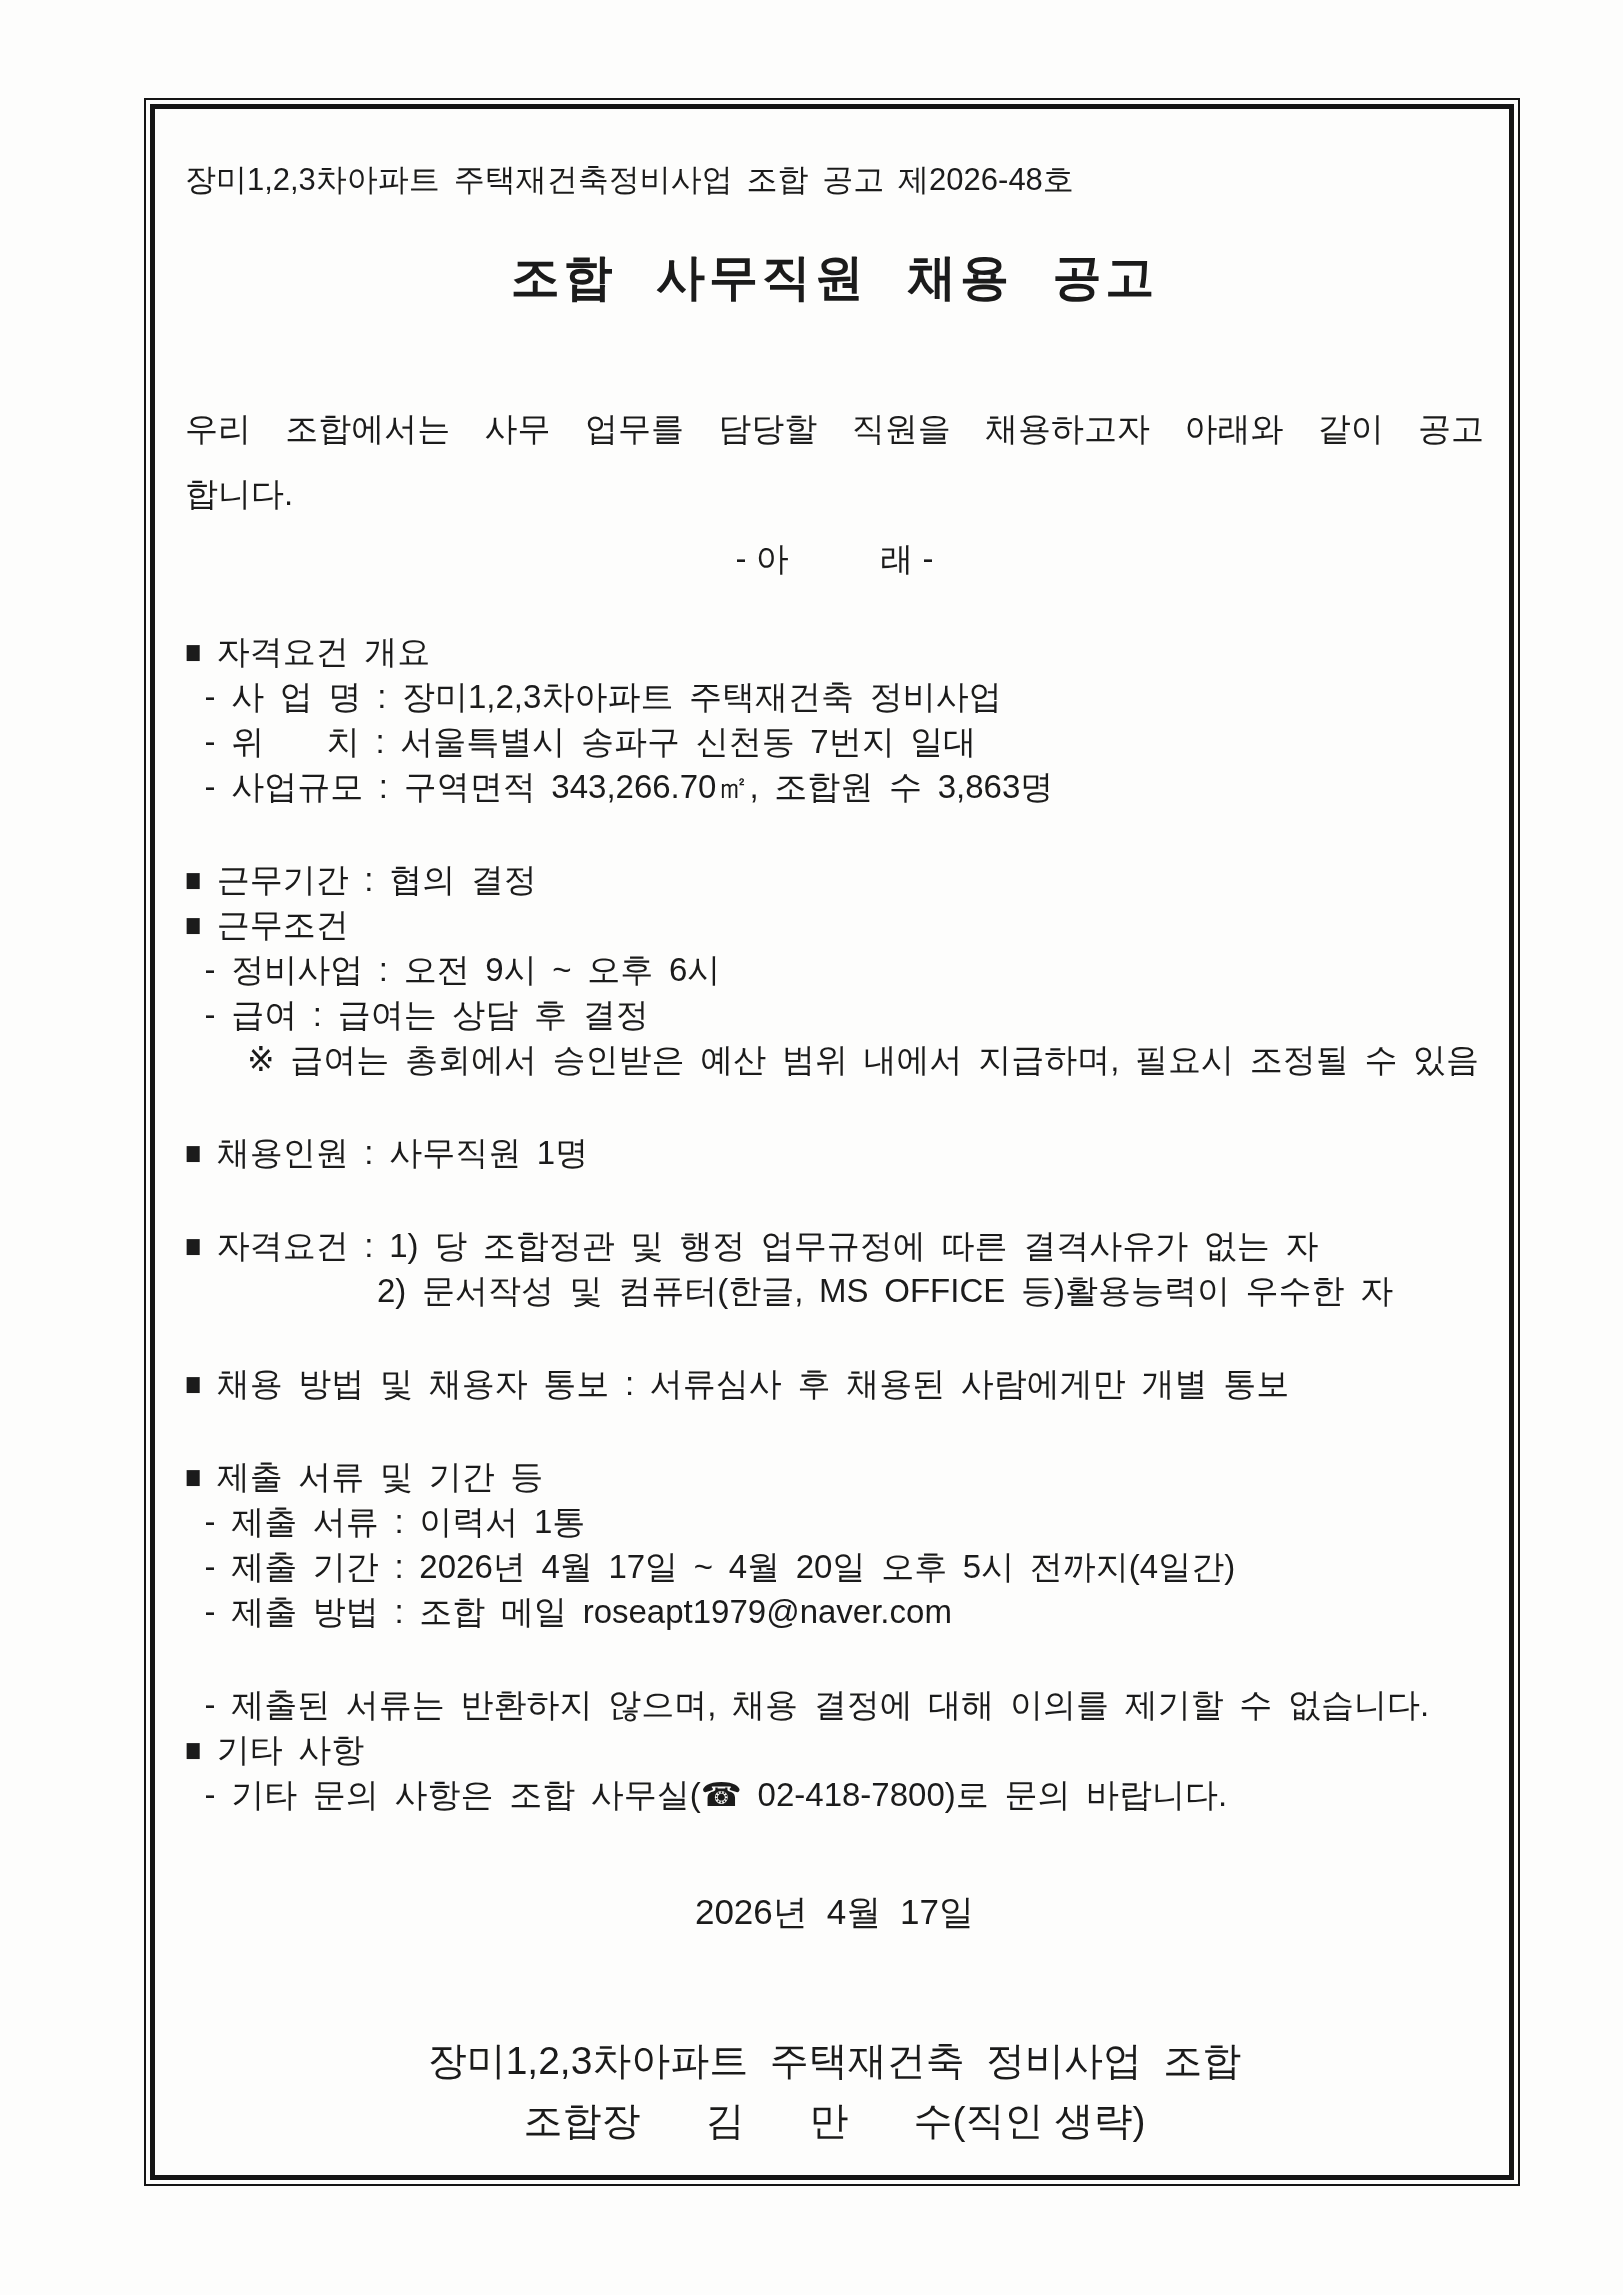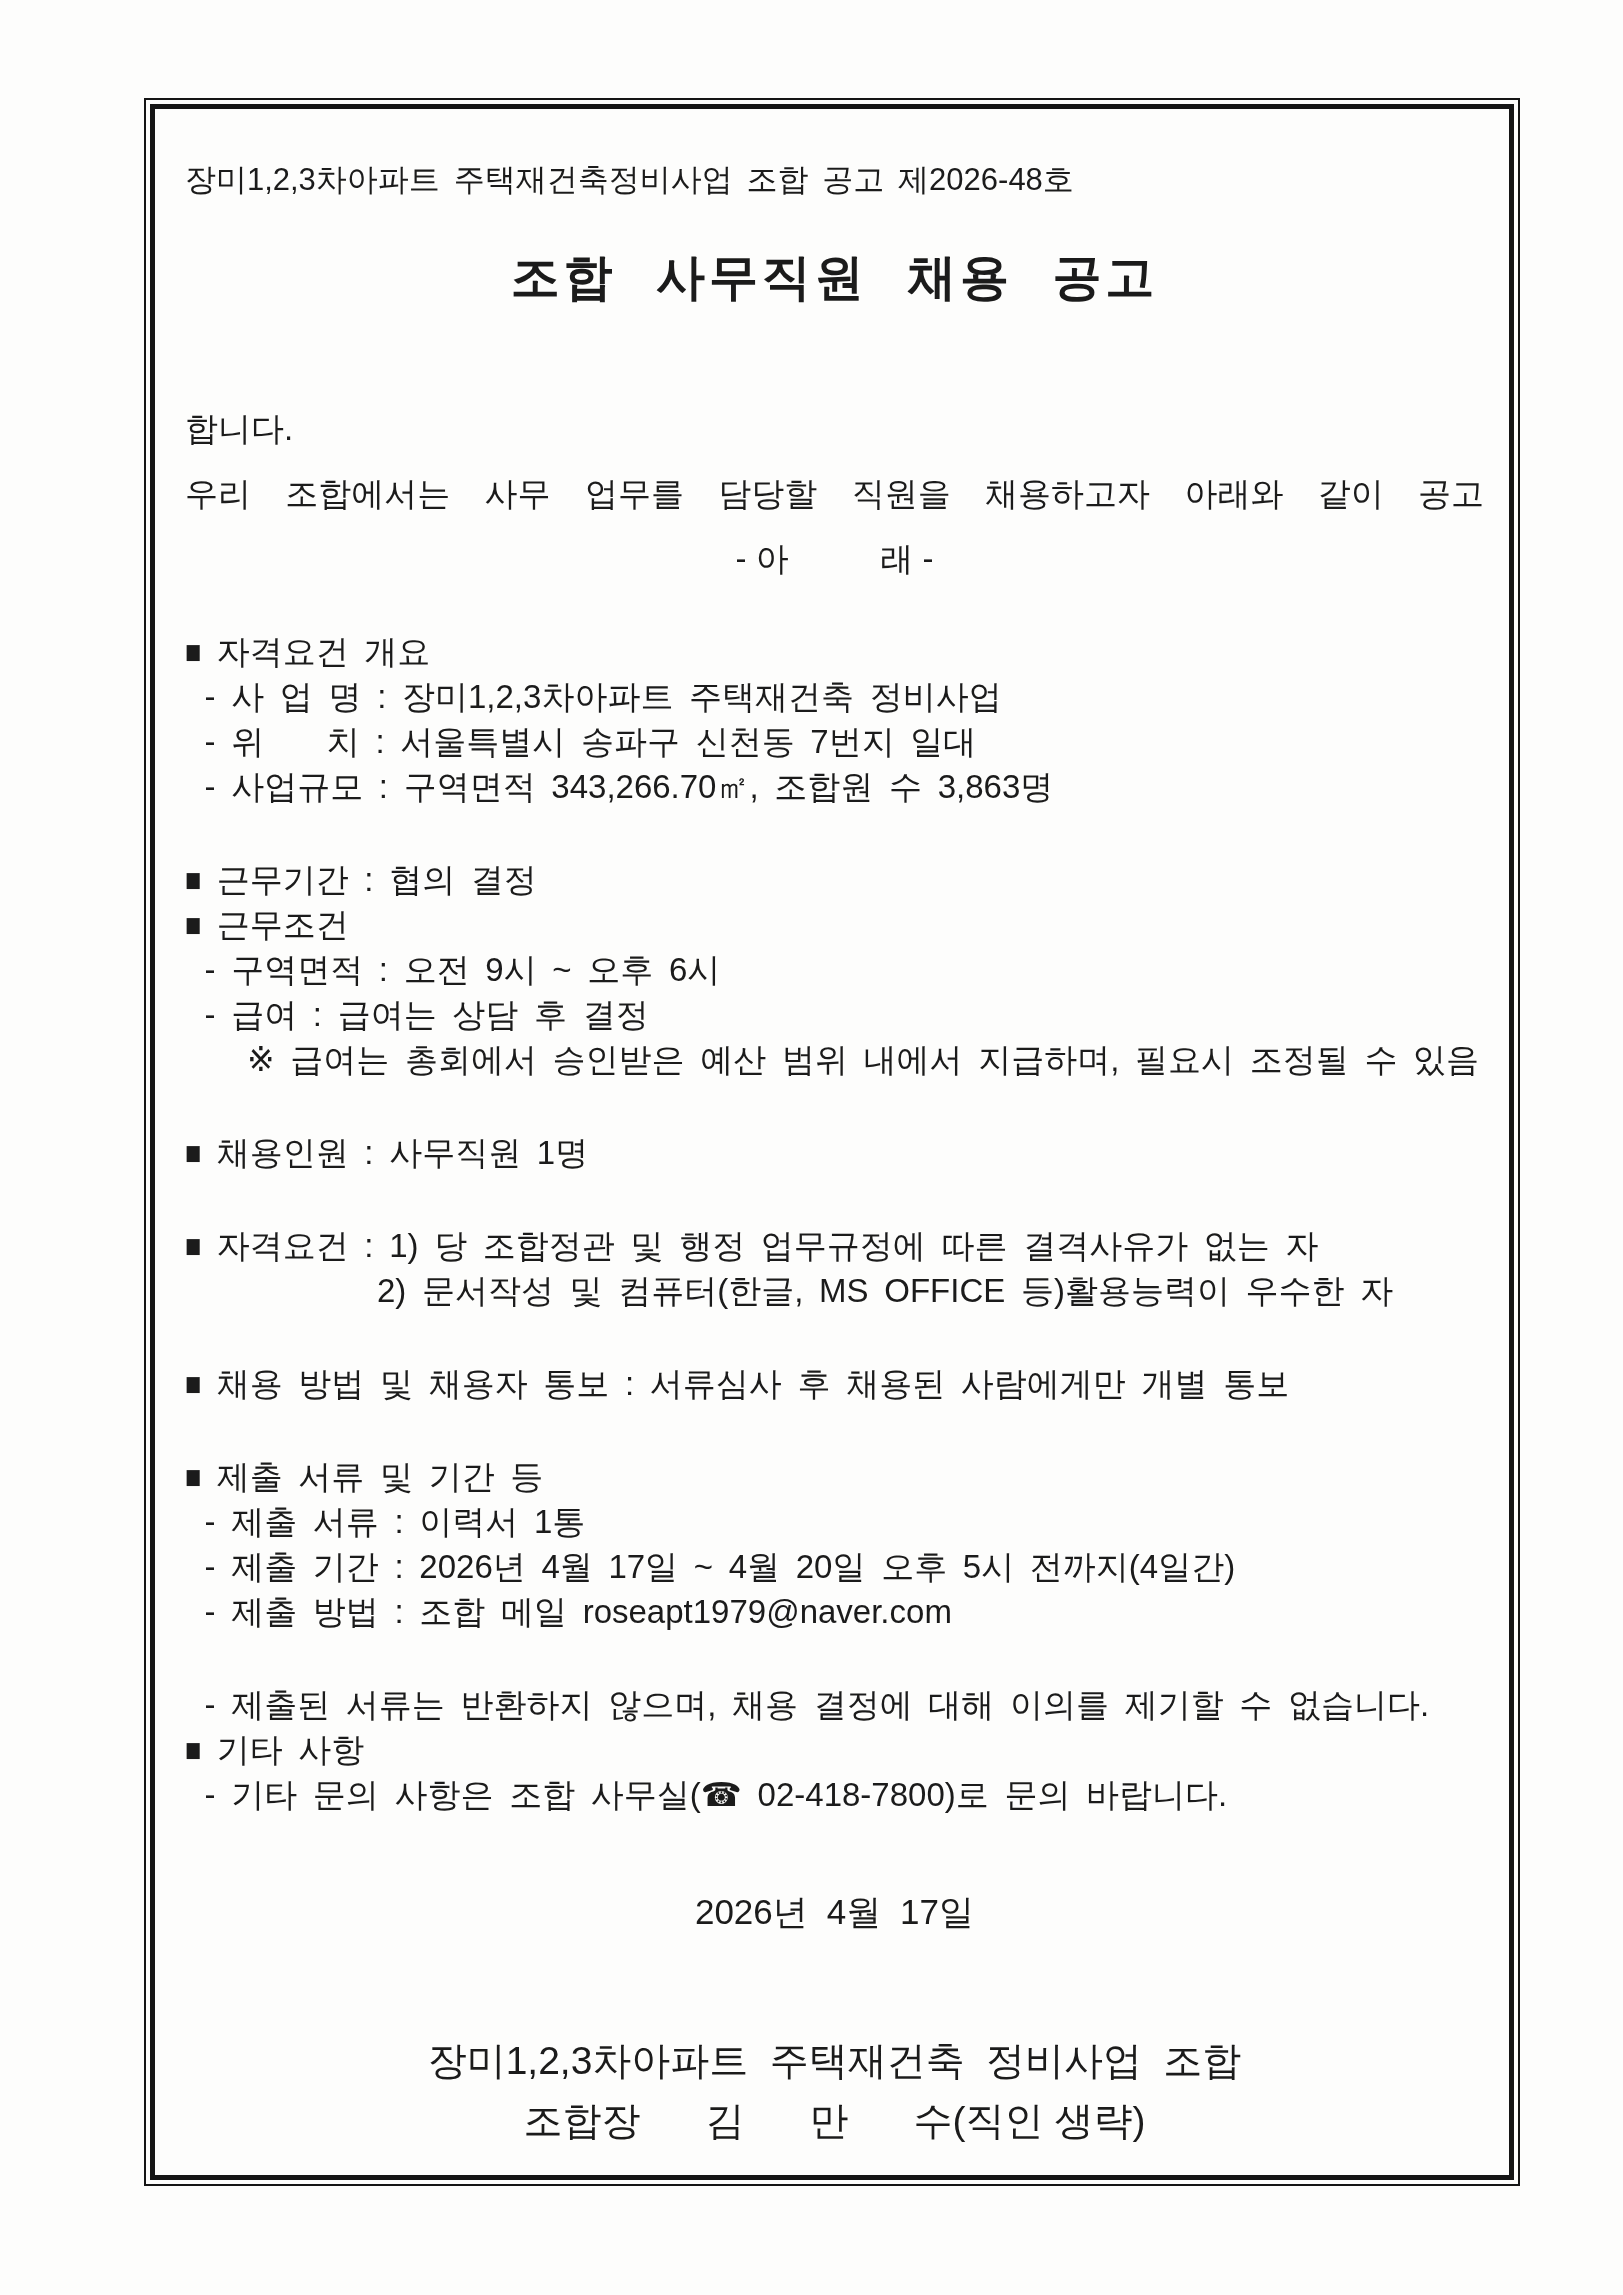--- a/index.html
+++ b/index.html
@@ -108,42 +108,42 @@
 
 <div class="page">
   <div class="frame">
     <div class="frame-inner">
 
       <div class="doc-number">장미1,2,3차아파트 주택재건축정비사업 조합 공고 제2026-48호</div>
 
       <div class="title">조합 사무직원 채용 공고</div>
 
       <div class="intro">
+        <div class="iline justify-full">우리 조합에서는 사무 업무를 담당할 직원을 채용하고자 아래와 같이 공고</div>
         <div class="iline">합니다.</div>
-        <div class="iline justify-full">우리 조합에서는 사무 업무를 담당할 직원을 채용하고자 아래와 같이 공고</div>
       </div>
 
       <div class="below-marker">- 아          래 -</div>
 
       <div class="sections">
 
         <div class="sec">
           <div class="line"><span class="bullet">■</span><span>자격요건 개요</span></div>
           <div class="line item">- 사 업 명 : 장미1,2,3차아파트 주택재건축 정비사업</div>
           <div class="line item">- 위    치 : 서울특별시 송파구 신천동 7번지 일대</div>
           <div class="line item">- 사업규모 : 구역면적 343,266.70㎡, 조합원 수 3,863명</div>
         </div>
 
         <div class="sec">
           <div class="line"><span class="bullet">■</span><span>근무기간 : 협의 결정</span></div>
         </div>
 
         <div class="sec tight">
           <div class="line"><span class="bullet">■</span><span>근무조건</span></div>
-          <div class="line item">- 구역면적 : 오전 9시 ~ 오후 6시</div>
+          <div class="line item">- 정비사업 : 오전 9시 ~ 오후 6시</div>
           <div class="line item">- 급여 : 급여는 상담 후 결정</div>
           <div class="line item note">※ 급여는 총회에서 승인받은 예산 범위 내에서 지급하며, 필요시 조정될 수 있음</div>
         </div>
 
         <div class="sec">
           <div class="line"><span class="bullet">■</span><span>채용인원 : 사무직원 1명</span></div>
         </div>
 
         <div class="sec">
           <div class="line"><span class="bullet">■</span><span>자격요건 : 1) 당 조합정관 및 행정 업무규정에 따른 결격사유가 없는 자</span></div>

